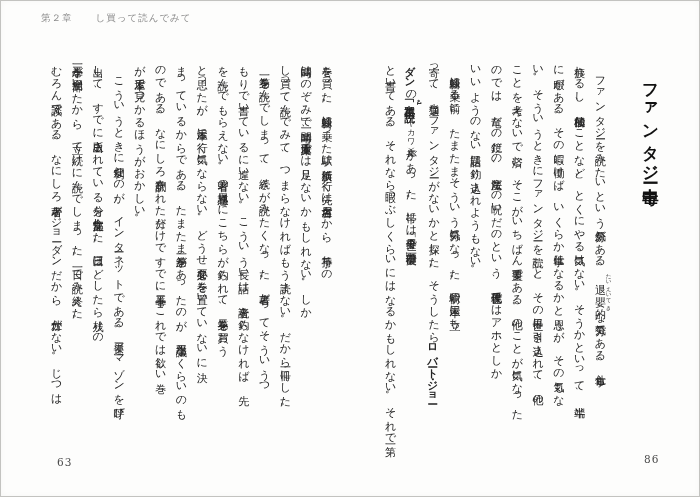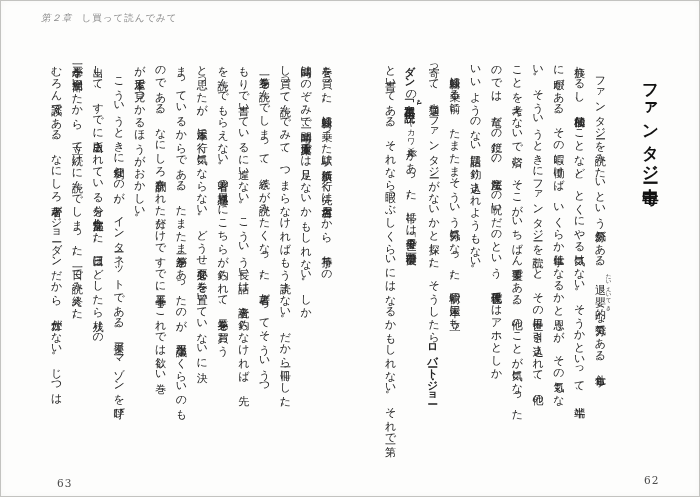--- a/index.html
+++ b/index.html
@@ -12,21 +12,21 @@
     position:absolute;left:0;top:0;width:698px;height:495px;
     background:#fdfdfc;border:1px solid #c3c3c0;
     box-shadow:inset 0 0 6px rgba(0,0,0,0.03);
   }
   
   .running-head{
     position:absolute;left:40px;top:11px;
     font-family:"DejaVu Sans","Liberation Sans",sans-serif;
     font-size:9.5px;color:#8b8b8b;letter-spacing:1px;
   }
-  .running-head .chapter{margin-right:9px;font-style:italic;}
+  .running-head .chapter{margin-right:23px;}
   
   .page-columns{
     position:absolute;
     writing-mode:vertical-rl;
     text-orientation:mixed;
     font-family:"DejaVu Serif","Liberation Serif",serif;
     font-size:11px;color:#232323;
   }
   .page-columns p.col{
     margin:0;padding:0;
@@ -50,21 +50,21 @@
     font-size:10.5px;
   }
   .small{font-size:8px;letter-spacing:0;}
   ruby{ruby-position:over;}
   ruby rt{font-size:5.5px;letter-spacing:0;color:#333;}
   ruby rt.note{font-size:6px;font-family:"DejaVu Sans","Liberation Sans",sans-serif;}
   
   .folio{
     position:absolute;
     font-family:"DejaVu Serif","Liberation Serif",serif;
-    font-size:10.5px;color:#4c4c4c;letter-spacing:1px;margin-top:21px;
+    font-size:10.5px;color:#4c4c4c;letter-spacing:1px;
   }
   #folio-left{left:56px;top:455px;}
   #folio-right{left:643px;top:452px;}
 </style>
 </head>
 <body>
 
 <div class="page-frame">
 
   <div class="running-head">
@@ -97,15 +97,15 @@
       <p class="col"><span>まっているからである。たまたま第一巻があったのが、不思議なくらいのも</span></p>
       <p class="col"><span>のである。なにしろ翻訳された分だけですでに三十二巻、これでは欲しい巻</span></p>
       <p class="col"><span>が本屋で見つかるほうがおかしい。</span></p>
       <p class="col indent"><span>こういうときに便利なのが、インターネットである。早速アマゾンを呼び</span></p>
       <p class="col"><span>出して、すでに出版されている分を全部注文した。三日ほどしたら残りの</span></p>
       <p class="col"><span>三十一巻が全部届いたから、立て続けに読んでしまった。一日で読み終えた。</span></p>
       <p class="col"><span>むろん冗談である。なにしろ著者がジョーダンだから、仕方がない。じつは</span></p>
   </div>
 
   <div class="folio" id="folio-left">63</div>
-  <div class="folio" id="folio-right">62</div>
+  <div class="folio" id="folio-right">86</div>
 
 </div>
 
 </body></html>

